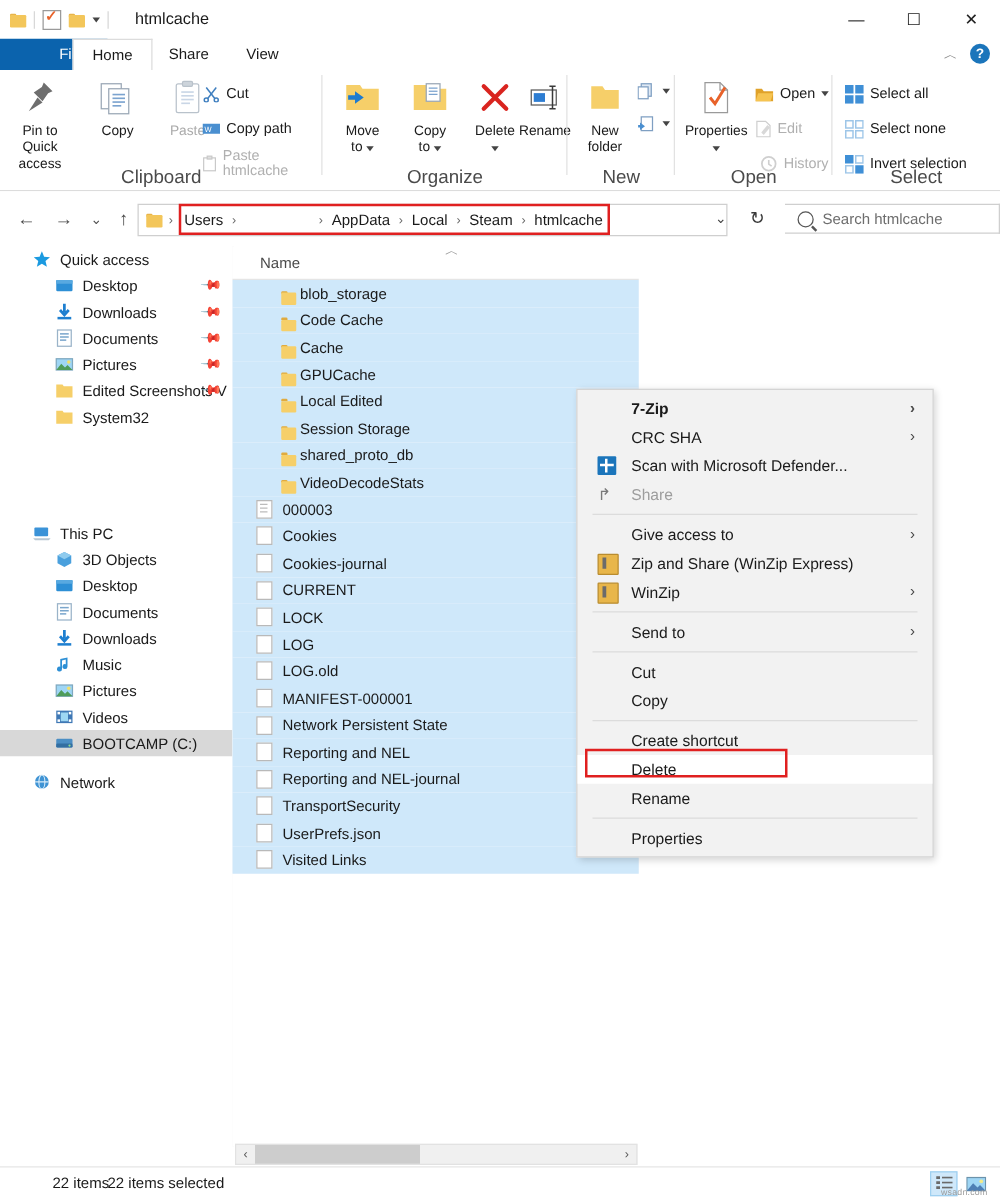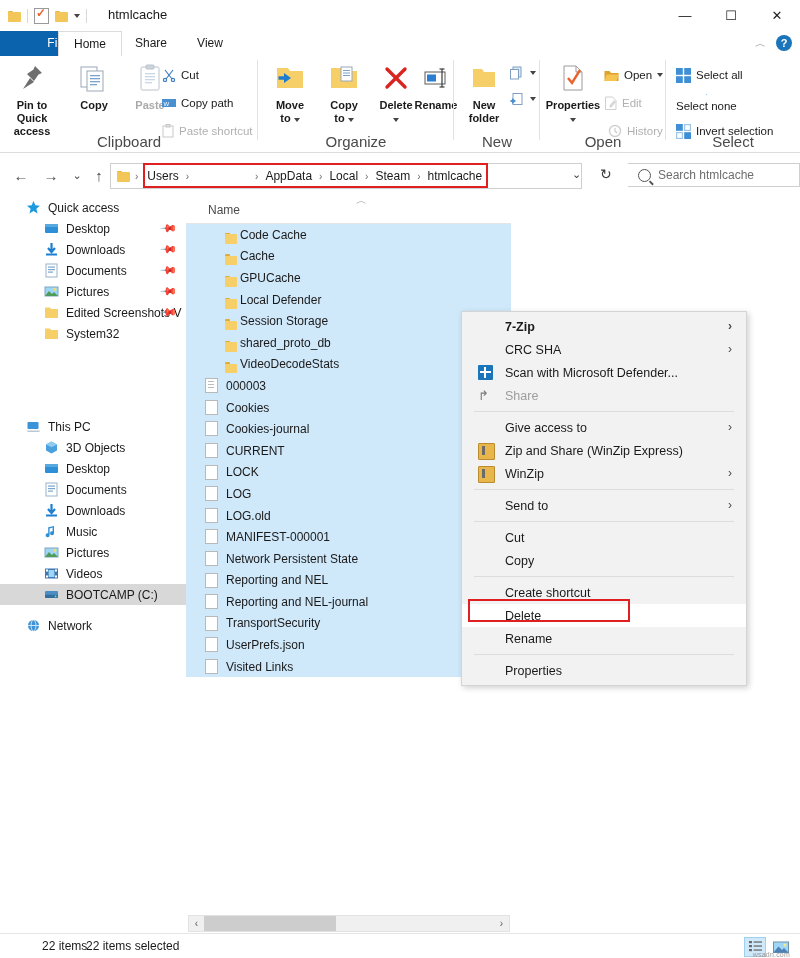--- a/index.html
+++ b/index.html
@@ -35,21 +35,21 @@
   .tab.view{left:182px;width:56px;}
   .ribbon-help{position:absolute;right:8px;top:35px;display:flex;align-items:center;gap:10px;}
   .chev-up{font-size:11px;color:#888;}
   .help-circle{width:16px;height:16px;border-radius:50%;background:#1b75bb;color:#fff;font-size:11px;line-height:16px;text-align:center;font-weight:bold;}
 
   
   .ribbon{position:absolute;left:0;top:56px;width:800px;height:96px;background:#fff;border-bottom:1px solid #dcdcdc;}
   .rgroup{position:absolute;top:0;height:96px;}
   .rgroup .glabel{position:absolute;bottom:2px;width:100%;text-align:center;font-size:15px;color:#4a4a4a;}
   .rgroup .gdiv{position:absolute;right:0;top:4px;width:1px;height:80px;background:#e2e2e2;}
-  .bigbtn{position:absolute;top:4px;width:56px;text-align:center;font-size:11px;color:#1a1a1a;line-height:13px;font-weight:bold;}
+  .bigbtn{position:absolute;top:4px;width:56px;text-align:center;font-size:11px;color:#1a1a1a;line-height:13px;}
   .bigbtn .glyph{height:36px;display:flex;align-items:center;justify-content:center;margin-bottom:3px;}
   .smbtn{position:absolute;display:flex;align-items:center;gap:5px;font-size:11.5px;color:#1a1a1a;height:18px;}
   .smbtn.dim{color:#b0b0b0;}
 
   
   .addrbar{position:absolute;left:0;top:153px;width:800px;height:44px;background:#fff;}
   .navbtn{position:absolute;top:11px;width:22px;height:22px;display:flex;align-items:center;justify-content:center;font-size:15px;color:#4a4a4a;}
   .addrbox{position:absolute;left:110px;top:163px;width:470px;height:24px;border:1px solid #cfcfcf;background:#fff;display:flex;align-items:center;}
   .crumbs{display:flex;align-items:center;height:22px;padding-left:4px;font-size:12px;color:#1a1a1a;gap:2px;}
   .crumb{padding:0 4px;height:20px;line-height:20px;}
@@ -212,21 +212,21 @@
             <rect x="0" y="2" width="14" height="8" fill="#4a8fd0"></rect>
             <text x="1.5" y="8.5" font-size="6" fill="#fff" font-family="sans-serif">W</text>
           </svg>
         <span>Copy path</span>
       </div>
       <div class="smbtn dim" style="left:162px;top:66px;">
         <svg width="12" height="14" viewBox="0 0 12 14">
             <rect x="1" y="2" width="10" height="11" fill="#fff" stroke="#c8c8c8"></rect>
             <rect x="4" y="0.5" width="4" height="2.5" fill="#e0e0e0" stroke="#c8c8c8"></rect>
           </svg>
-        <span>Paste shortcut</span>
+        <span>Paste htmlcache</span>
       </div>
       <div class="glabel">Clipboard</div>
       <div class="gdiv"></div>
     </div>
 
     <div class="rgroup" style="left:258px;width:196px;">
       <div class="bigbtn" style="left:4px;">
         <div class="glyph">
           <svg width="30" height="26" viewBox="0 0 30 26">
               <path d="M2 3 h11 l2 3 h13 v17 H2 Z" fill="#f6cf69"></path>
@@ -350,21 +350,21 @@
     <div class="rgroup" style="left:666px;width:134px;">
       <div class="smbtn" style="left:10px;top:10px;">
         <svg width="15" height="15" viewBox="0 0 15 15">
             <rect x="0" y="0" width="6.8" height="6.8" fill="#3f8fd6"></rect>
             <rect x="8.2" y="0" width="6.8" height="6.8" fill="#3f8fd6"></rect>
             <rect x="0" y="8.2" width="6.8" height="6.8" fill="#3f8fd6"></rect>
             <rect x="8.2" y="8.2" width="6.8" height="6.8" fill="#3f8fd6"></rect>
           </svg>
         <span>Select all</span>
       </div>
-      <div class="smbtn" style="left:10px;top:38px;flex-direction:column;">
+      <div class="smbtn" style="left:10px;top:38px;">
         <svg width="15" height="15" viewBox="0 0 15 15">
             <g fill="none" stroke="#9ec6e8" stroke-width="1.2">
               <rect x="0.6" y="0.6" width="5.8" height="5.8"></rect>
               <rect x="8.6" y="0.6" width="5.8" height="5.8"></rect>
               <rect x="0.6" y="8.6" width="5.8" height="5.8"></rect>
               <rect x="8.6" y="8.6" width="5.8" height="5.8"></rect>
             </g>
           </svg>
         <span>Select none</span>
       </div>
@@ -569,33 +569,37 @@
 
   <div class="content">
     <div class="colhdr">
       <span class="ctext">Name</span>
       <span class="sortmark">︿</span>
     </div>
 
     <div class="filelist">
       <div class="frow">
           <span class="ficon folder"></span>
+          <span class="fname">blob_storage</span>
+        </div>
+      <div class="frow">
+          <span class="ficon folder"></span>
           <span class="fname">Code Cache</span>
         </div>
       <div class="frow">
           <span class="ficon folder"></span>
           <span class="fname">Cache</span>
         </div>
       <div class="frow">
           <span class="ficon folder"></span>
           <span class="fname">GPUCache</span>
         </div>
       <div class="frow">
           <span class="ficon folder"></span>
-          <span class="fname">Local Defender</span>
+          <span class="fname">Local Edited</span>
         </div>
       <div class="frow">
           <span class="ficon folder"></span>
           <span class="fname">Session Storage</span>
         </div>
       <div class="frow">
           <span class="ficon folder"></span>
           <span class="fname">shared_proto_db</span>
         </div>
       <div class="frow">

